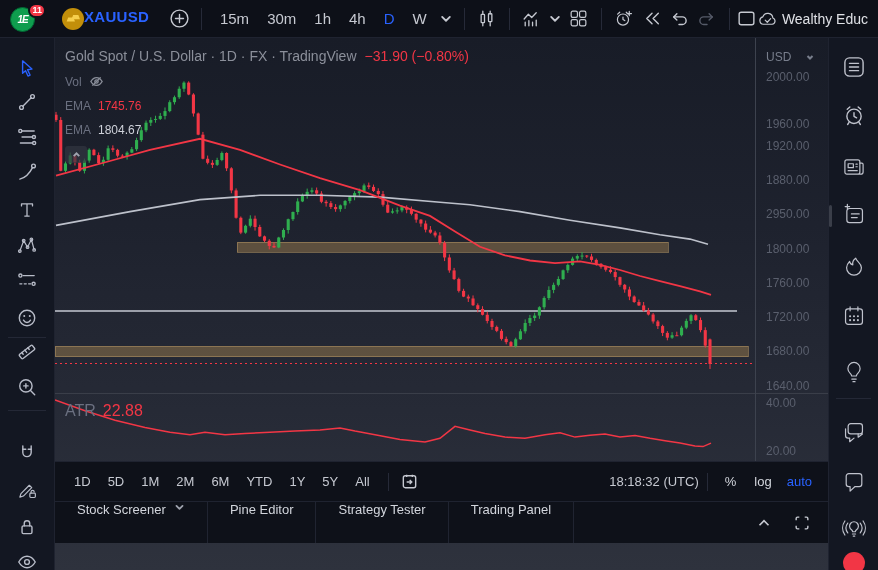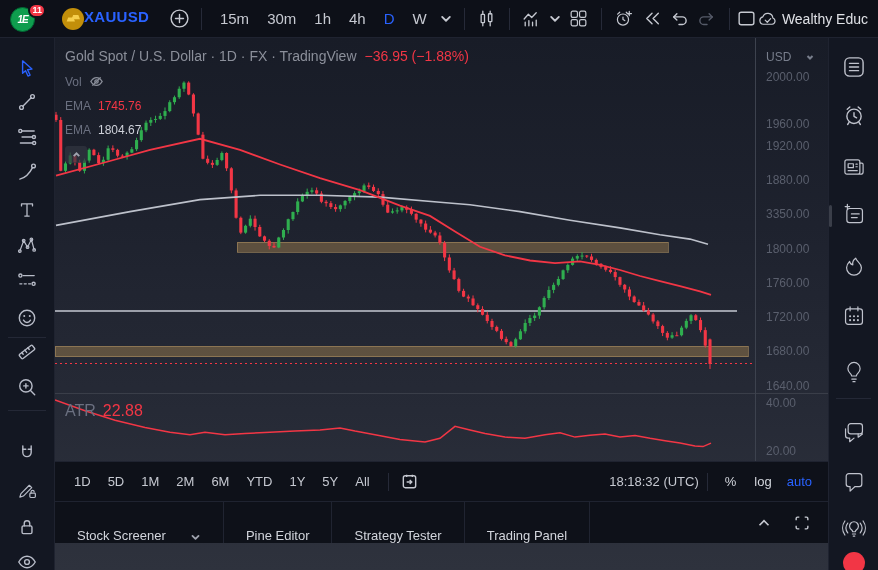--- a/index.html
+++ b/index.html
@@ -72,21 +72,21 @@
   .range-btn{padding:3px 7px;margin-right:3px;color:#c6c9d1;border-radius:4px;cursor:pointer}
   .rb-sep{width:1px;height:18px;background:#262a38;margin:0 8px}
   .rb-icon{width:26px;height:26px;display:flex;align-items:center;justify-content:center;color:#c6c9d1;cursor:pointer}
   .rb-icon svg{width:19px;height:19px}
   .rb-spacer{flex:1}
   .clock-text{color:#c6c9d1;cursor:pointer}
   .rb-mode{color:#d2d5dc;margin:0 9px;cursor:pointer}
   .rb-auto{color:#2962ff;margin-left:6px;margin-right:4px;cursor:pointer}
 
   .statusbar{height:42px;background:#0e1119;border-top:1px solid #1f2330;display:flex;align-items:center;font-size:13px}
-  .tab{height:100%;display:flex;align-items:flex-end;gap:24px;padding:0 22px;border-right:1px solid #202431;color:#d2d5dc;cursor:pointer;white-space:nowrap}
+  .tab{height:100%;display:flex;align-items:flex-start;gap:8px;padding:0 22px;border-right:1px solid #202431;color:#d2d5dc;cursor:pointer;white-space:nowrap}
   .tab svg{width:11px;height:11px;color:#9fa3ae}
   .sb-right{margin-left:auto;display:flex;align-items:center;gap:10px;padding-right:12px}
   .sb-right .tb-icon svg{width:18px;height:18px}
 
   .right-sidebar{position:relative;width:50px;background:#131722;border-left:1px solid #1f2330;flex:0 0 auto}
   .rs-item{position:absolute;left:50%;transform:translate(-50%,-50%);width:36px;height:36px;display:flex;align-items:center;justify-content:center;color:#c0c3cd;cursor:pointer;border-radius:4px}
   .rs-item svg{width:26px;height:26px}
   .rs-sep{position:absolute;left:7px;right:7px;height:1px;background:#242836}
   .rs-handle{position:absolute;left:0;top:167px;width:3px;height:22px;background:#3a3e49;border-radius:2px}
   .rs-dot{position:absolute;left:14px;top:514px;width:22px;height:22px;border-radius:50%;background:#f23645}
@@ -588,21 +588,21 @@
             <rect x="648.7108695652174" y="292.1176206891223" width="3.1" height="15.520329442187915" fill="#f23645"></rect>
             <line x1="655" x2="655" y1="300.5495169082126" y2="330.9903381642512" stroke="#f23645" stroke-width="1"></line>
             <rect x="653.45" y="301.40700483091786" width="3.1" height="24.524154589371904" fill="#f23645"></rect>
             <path d="M1 187.4 L75 173.6 L145 161.6 L205 157.3 L265 157.3 L325 159.1 L385 164.2 L415 166.8 L465 173.6 L515 182.2 L565 189.9 L605 196.8 L635 201.1 L653 206.2" fill="none" stroke="#bdc1cb" stroke-width="1.6"></path>
             <path d="M1 137.6 L55 123.0 L95 111.9 L145 100.8 L185 111.9 L225 126.5 L265 140.2 L305 152.2 L345 167.6 L375 177.9 L400 193.4 L425 208.8 L450 217.4 L475 222.5 L500 225.1 L525 223.4 L545 226.8 L565 232.0 L585 238.0 L605 243.1 L625 248.2 L645 253.4 L656 256.8" fill="none" stroke="#f23645" stroke-width="1.8"></path>
             <line x1="0" x2="700" y1="325.93115942028976" y2="325.93115942028976" stroke="#f23645" stroke-width="1" stroke-dasharray="2 3" shape-rendering="crispEdges"></line>
           </svg>
 
         <div class="legend">
           <div class="legend-title-row">
-            <span>Gold Spot / U.S. Dollar · 1D · FX  · TradingView</span><span class="chg">−36.95 (−1.88%)</span>
+            <span>Gold Spot / U.S. Dollar · 1D · FX  · TradingView</span><span class="chg">−31.90 (−0.80%)</span>
           </div>
           <div class="legend-row">
             <span>Vol</span>
             <svg viewBox="0 0 20 20" fill="none" stroke="currentColor" stroke-width="1.4">
                 <path d="M2.5 10c2-3.5 4.6-5.2 7.5-5.2s5.5 1.7 7.5 5.2c-2 3.5-4.6 5.2-7.5 5.2S4.5 13.5 2.5 10z"></path>
                 <circle cx="10" cy="10" r="2.2"></circle>
                 <path d="M4.5 15.5 15.5 4.5"></path>
               </svg>
           </div>
           <div class="legend-row">
@@ -624,21 +624,21 @@
           <div class="usd-row">
             <span>USD</span>
             <svg viewBox="0 0 20 20" fill="none" stroke="currentColor" stroke-width="2">
                 <path d="M5 8l5 5 5-5"></path>
               </svg>
           </div>
         <div class="tick" style="top: 32.0157px;">2000.00</div>
             <div class="tick" style="top: 79px;">1960.00</div>
             <div class="tick" style="top: 100.615px;">1920.00</div>
             <div class="tick" style="top: 134.914px;">1880.00</div>
-            <div class="tick" style="top: 169.214px;">3350.00</div>
+            <div class="tick" style="top: 169.214px;">2950.00</div>
             <div class="tick" style="top: 204px;">1800.00</div>
             <div class="tick" style="top: 237.813px;">1760.00</div>
             <div class="tick" style="top: 272.112px;">1720.00</div>
             <div class="tick" style="top: 306.412px;">1680.00</div>
             <div class="tick" style="top: 340.711px;">1640.00</div>
           </div>
       </div>
 
       <div class="atr-pane">
         <svg id="atr-svg" width="700" height="67">

